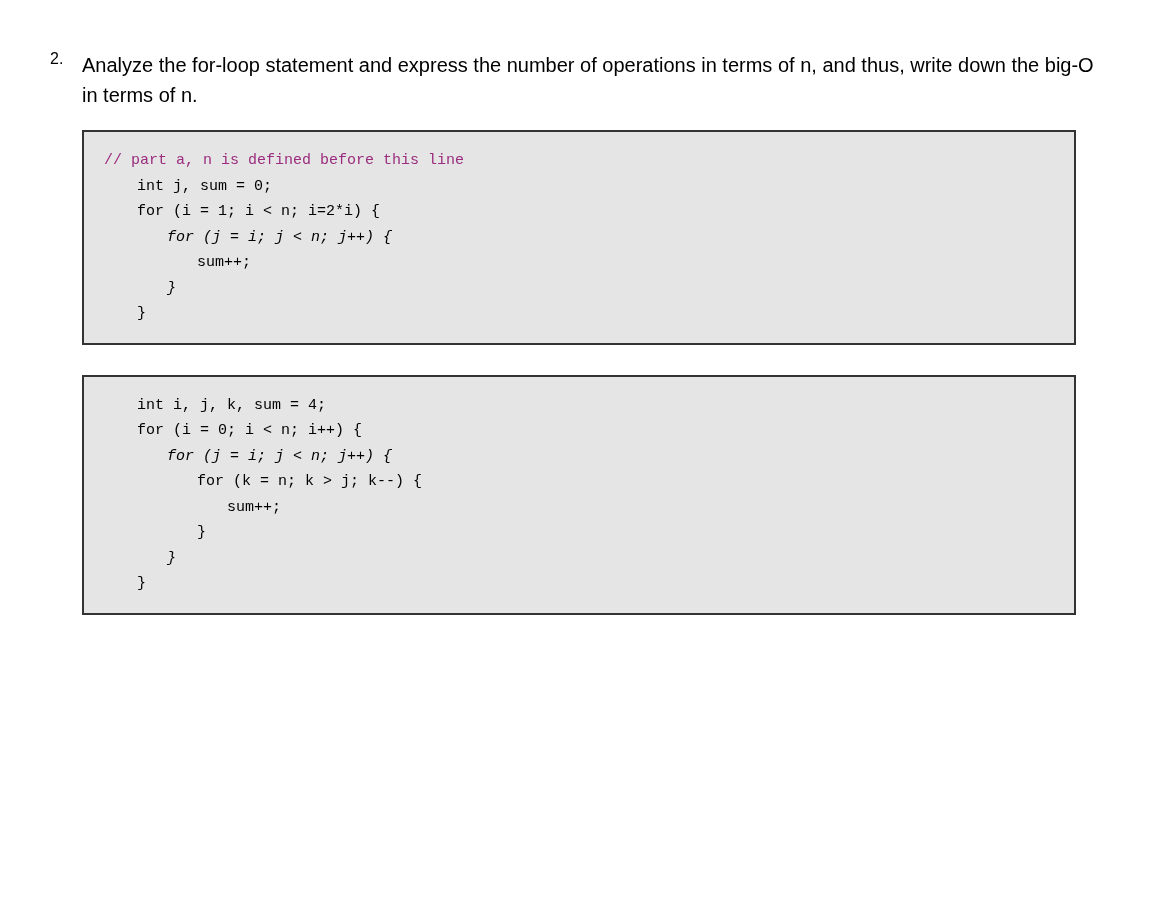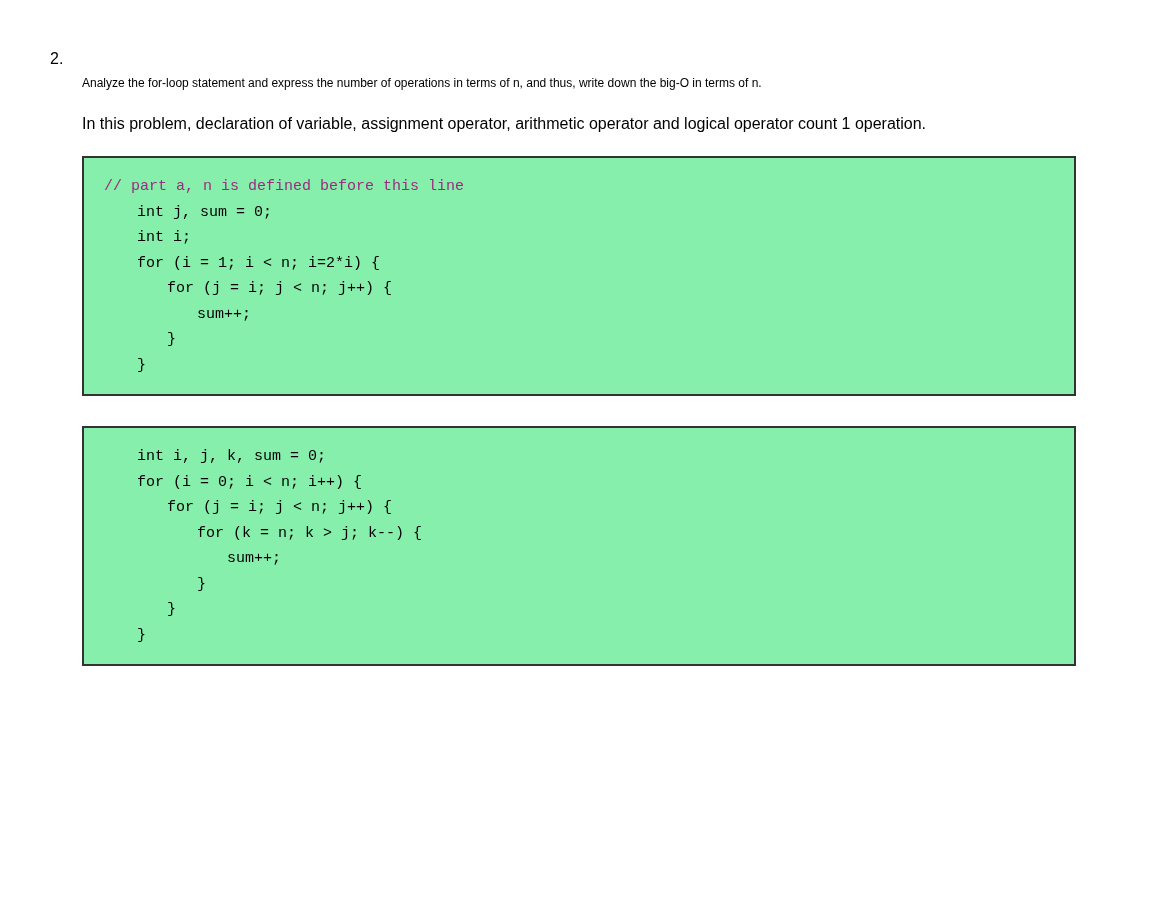--- a/index.html
+++ b/index.html
@@ -28,93 +28,91 @@
       margin-bottom: 20px;
     }
 
     .question-number {
       font-size: 16px;
       font-weight: normal;
       min-width: 20px;
     }
 
     .question-text {
-      font-size: 12px;
+      font-size: 20px;
       line-height: 1.5;
-      margin-top: 24px;
     }
 
     .description {
       margin: 20px 0 20px 32px;
       font-size: 16px;
       line-height: 1.5;
     }
 
     .code-block {
       border: 2px solid #333;
       padding: 16px 20px;
       margin: 20px 32px 30px 32px;
       font-family: 'Courier New', Courier, monospace;
       font-size: 15px;
       line-height: 1.7;
-      background: #86efac;
+      background: #e5e5e5;
     }
 
     .code-line {
       display: block;
       white-space: pre;
     }
 
     .comment {
       color: #9b2c7e;
       font-weight: normal;
     }
 
     .normal {
       color: #000000;
       margin-left: 33px;
     }
 
     .indent1 {
       padding-left: 2em;
+      font-style: italic;
     }
 
     .indent2 {
       padding-left: 4em;
     }
 
     .indent3 {
       padding-left: 6em;
     }
   </style>
 </head>
 <body>
 
 <div class="question-container">
 
   <div class="question-header">
     <span class="question-number">2.</span>
     <span class="question-text">Analyze the for-loop statement and express the number of operations in terms of n, and thus, write down the big-O in terms of n.</span>
   </div>
 
-  <div class="description">In this problem, declaration of variable, assignment operator, arithmetic operator and logical operator count 1 operation.</div>
 
   <div class="code-block">
     <span class="code-line comment">// part a, n is defined before this line</span>
     <span class="code-line normal">int j, sum = 0;</span>
-    <span class="code-line normal">int i;</span>
     <span class="code-line normal">for (i = 1; i &lt; n; i=2*i) {</span>
     <span class="code-line normal indent1">for (j = i; j &lt; n; j++) {</span>
     <span class="code-line normal indent2">sum++;</span>
     <span class="code-line normal indent1">}</span>
     <span class="code-line normal">}</span>
   </div>
 
   <div class="code-block">
-    <span class="code-line normal">int i, j, k, sum = 0;</span>
+    <span class="code-line normal">int i, j, k, sum = 4;</span>
     <span class="code-line normal">for (i = 0; i &lt; n; i++) {</span>
     <span class="code-line normal indent1">for (j = i; j &lt; n; j++) {</span>
     <span class="code-line normal indent2">for (k = n; k &gt; j; k--) {</span>
     <span class="code-line normal indent3">sum++;</span>
     <span class="code-line normal indent2">}</span>
     <span class="code-line normal indent1">}</span>
     <span class="code-line normal">}</span>
   </div>
 
 </div>

